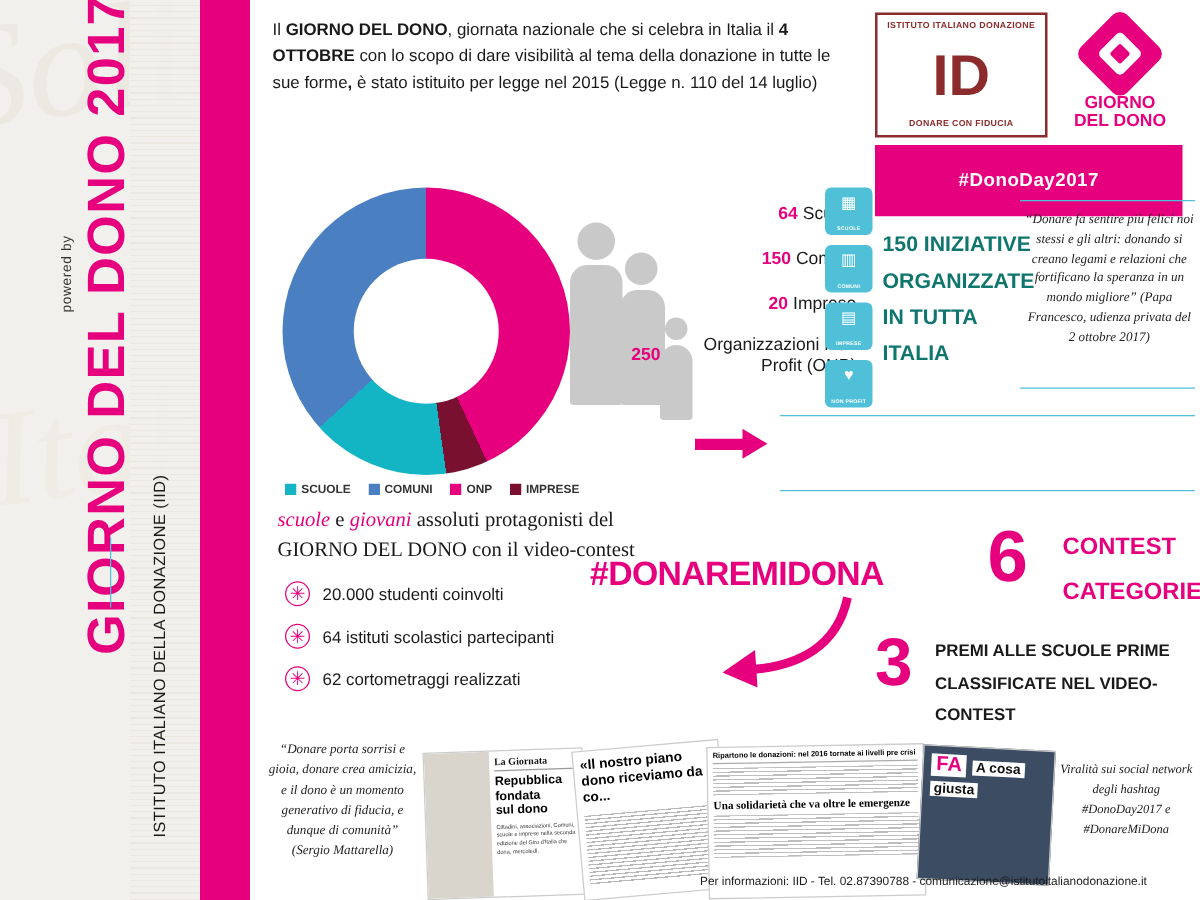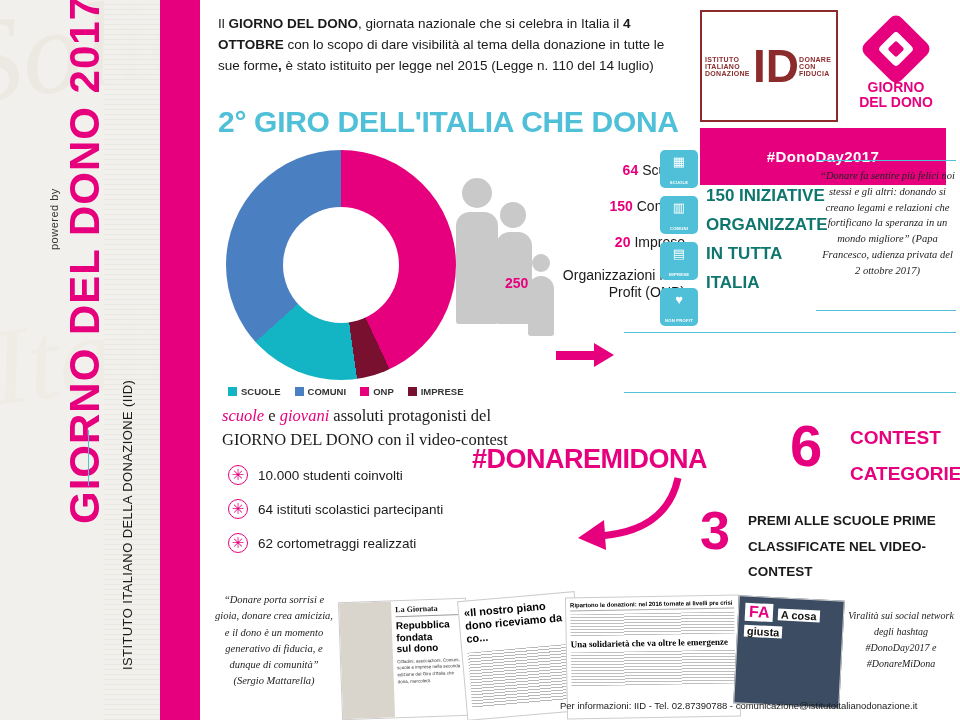--- a/index.html
+++ b/index.html
@@ -67,22 +67,22 @@
 
   .main-title {
     position: absolute; left: 218px; top: 105px;
     font-size: 30px; font-weight: bold; color: #4fc0d8; letter-spacing: -.3px;
   }
 
   
   .logo-wrap { position: absolute; left: 700px; top: 10px; width: 246px; }
   .logo-row { display: flex; align-items: stretch; }
   .logo-id {
-    width: 138px; height: 112px; border: 2px solid #8b2b2b;
-    display: flex; flex-direction: row; align-items: center;
+    width: 138px; height: 100px; border: 2px solid #8b2b2b;
+    display: flex; flex-direction: column; align-items: center;
     justify-content: space-between; padding: 5px 3px; background: #fff;
   }
   .logo-id .top-arc, .logo-id .bot-arc {
     font-size: 7px; color: #8b2b2b; font-weight: bold; letter-spacing: .3px;
   }
   .logo-id .big { font-size: 46px; font-weight: bold; color: #8b2b2b; line-height: 1; }
   .logo-gdd {
     flex: 1; display: flex; flex-direction: column; align-items: center;
     justify-content: center; padding-left: 8px;
   }
@@ -270,21 +270,20 @@
     <div class="pink-strip"></div>
   </div>
 
   <div class="intro">
     Il <b>GIORNO DEL DONO</b>, giornata nazionale che si celebra in Italia
     il <b>4 OTTOBRE</b> con lo scopo di dare visibilità al tema della donazione
     in tutte le sue forme<b>,</b> è stato istituito per legge nel 2015 (Legge n. 110
     del 14 luglio)
   </div>
 
-  <div class="main-title">2° GIRO DELL'ITALIA CHE DONA</div>
 
   <div class="logo-wrap">
     <div class="logo-row">
       <div class="logo-id">
         <div class="top-arc">ISTITUTO ITALIANO DONAZIONE</div>
         <div class="big">ID</div>
         <div class="bot-arc">DONARE CON FIDUCIA</div>
       </div>
       <div class="logo-gdd">
         <div class="gdd-mark">
@@ -389,21 +388,21 @@
   <div class="rule-cyan" style="left:624px; top:392px; width:332px;"></div>
 
   <div class="scuole-head">
     <span class="pk">scuole</span><span> e </span><span class="pk">giovani</span><span> assoluti protagonisti del</span><br>
     <span>GIORNO DEL DONO con il video-contest</span>
   </div>
 
   <div class="bullets">
     <div class="brow">
         <span class="star-ring"></span>
-        <span>10.000 studenti coinvolti</span>
+        <span>20.000 studenti coinvolti</span>
       </div>
     <div class="brow">
         <span class="star-ring"></span>
         <span>64 istituti scolastici partecipanti</span>
       </div>
     <div class="brow">
         <span class="star-ring"></span>
         <span>62 cortometraggi realizzati</span>
       </div>
   </div>

